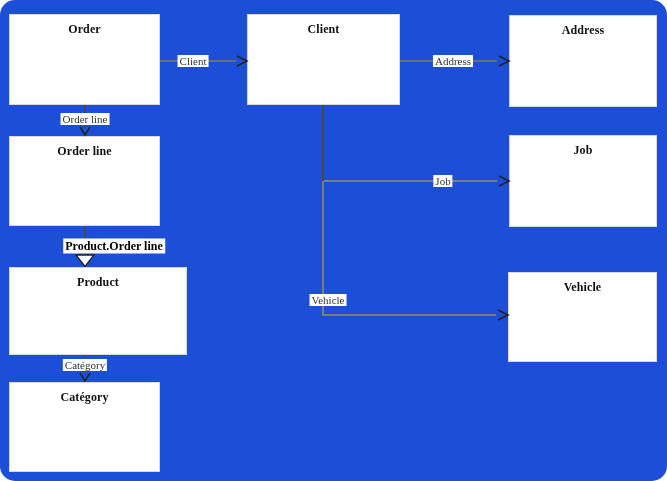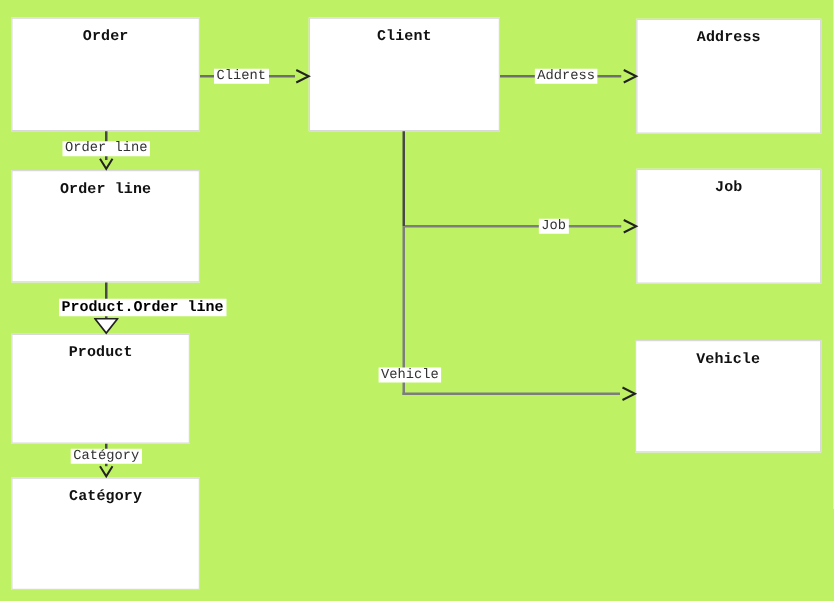--- a/index.html
+++ b/index.html
@@ -4,23 +4,24 @@
 <style>
   html, body {
     margin: 0;
     padding: 0;
     background: #ffffff;
   }
   .canvas {
     position: relative;
     width: 667px;
     height: 481px;
-    background: #bef264;
+    background: #1d4ed8;
     overflow: hidden;
-    font-family: Liberation Mono, monospace;
+    font-family: Liberation Serif, serif;
+    border-radius: 15px;
   }
   .node {
     position: absolute;
     box-sizing: border-box;
     background: #ffffff;
     border: 1px solid #d9d9d9;
   }
   .node-title {
     display: block;
     margin-top: 7px;
@@ -76,21 +77,21 @@
   </div>
 
   <div class="node" style="left:9px;top:136px;width:151px;height:90px">
     <span class="node-title">Order line</span>
   </div>
 
   <div class="node" style="left:509px;top:135px;width:148px;height:92px">
     <span class="node-title">Job</span>
   </div>
 
-  <div class="node" style="left:9px;top:267px;width:143px;height:88px">
+  <div class="node" style="left:9px;top:267px;width:178px;height:88px">
     <span class="node-title">Product</span>
   </div>
 
   <div class="node" style="left:508px;top:272px;width:149px;height:90px">
     <span class="node-title">Vehicle</span>
   </div>
 
   <div class="node" style="left:9px;top:382px;width:151px;height:90px">
     <span class="node-title">Catégory</span>
   </div>

